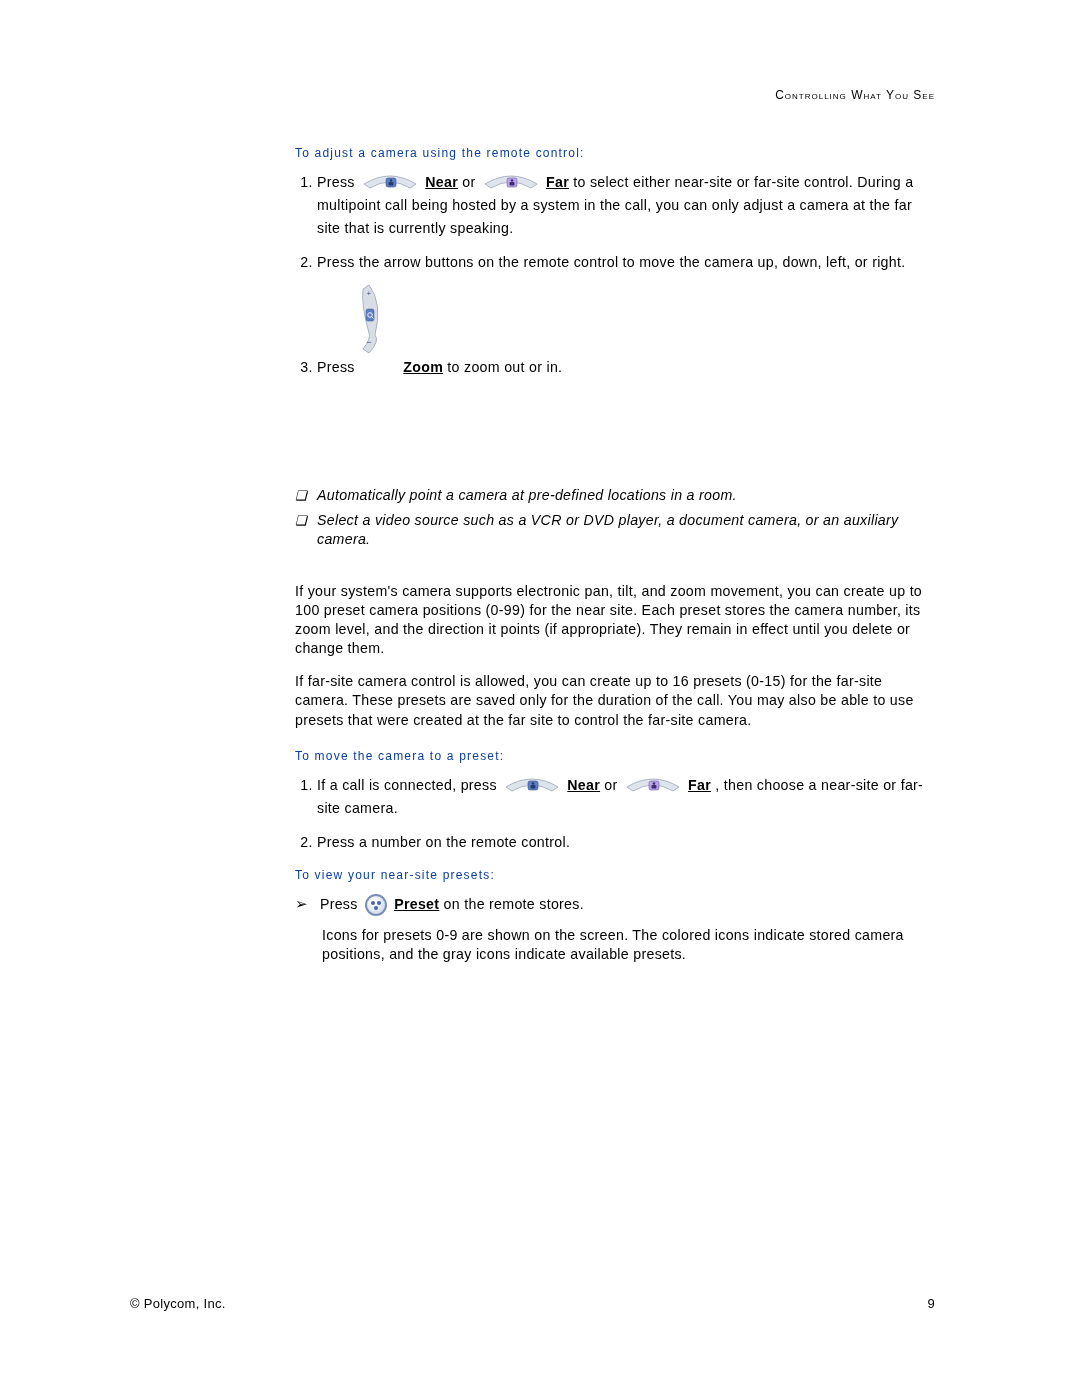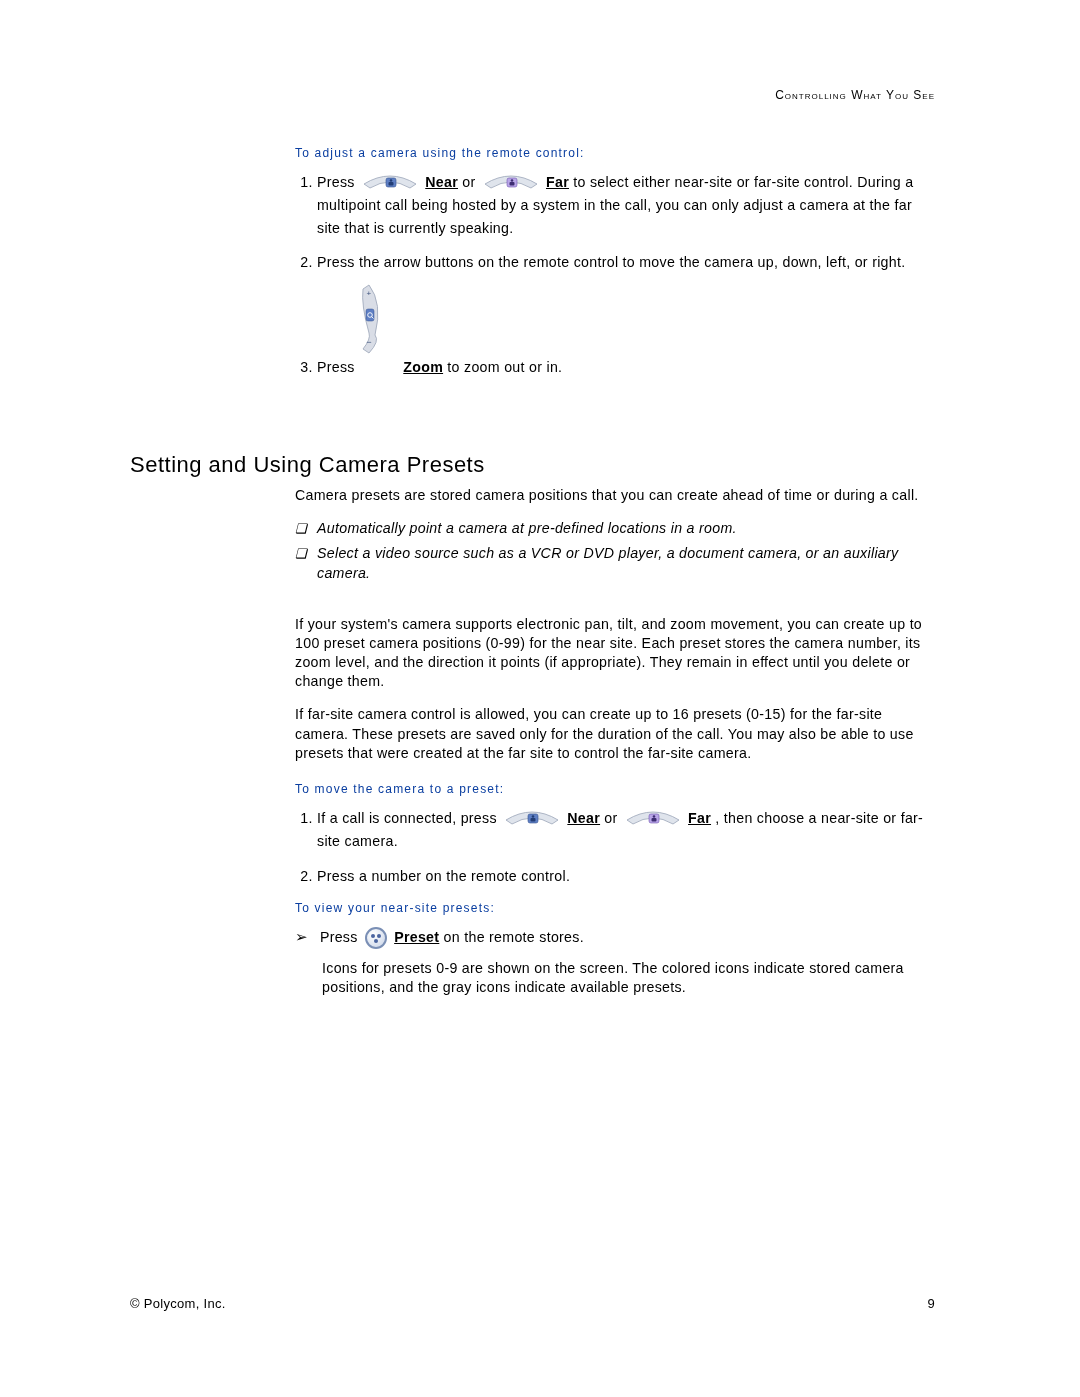--- a/index.html
+++ b/index.html
@@ -186,24 +186,22 @@
       <li class="nearfar-line" style="margin-top:-18px">
         <span>Press </span>
         <span style="display:inline-block;width:40px"></span>
         <span class="bold"> Zoom</span>
         <span> to zoom out or in.</span>
       </li>
     </ol>
 
   </div>
 
-  <div class="section-head" style="top:452px">Setting and Using Camera Presets</div>
 
   <div class="content-col" style="top:486px">
-    <p class="para">Camera presets are stored camera positions that you can create ahead of time or during a call.</p>
     <ul class="sqlist">
       <li>Automatically point a camera at pre-defined locations in a room.</li>
       <li>Select a video source such as a VCR or DVD player, a document camera, or an auxiliary camera.</li>
     </ul>
     <p class="para">If your system's camera supports electronic pan, tilt, and zoom movement, you can create up to 100 preset camera positions (0-99) for the near site. Each preset stores the camera number, its zoom level, and the direction it points (if appropriate). They remain in effect until you delete or change them.</p>
     <p class="para">If far-site camera control is allowed, you can create up to 16 presets (0-15) for the far-site camera. These presets are saved only for the duration of the call. You may also be able to use presets that were created at the far site to control the far-site camera.</p>
 
     <div class="blue-head" style="margin-top:18px">To move the camera to a preset:</div>
     <ol class="numlist">
       <li class="nearfar-line">

